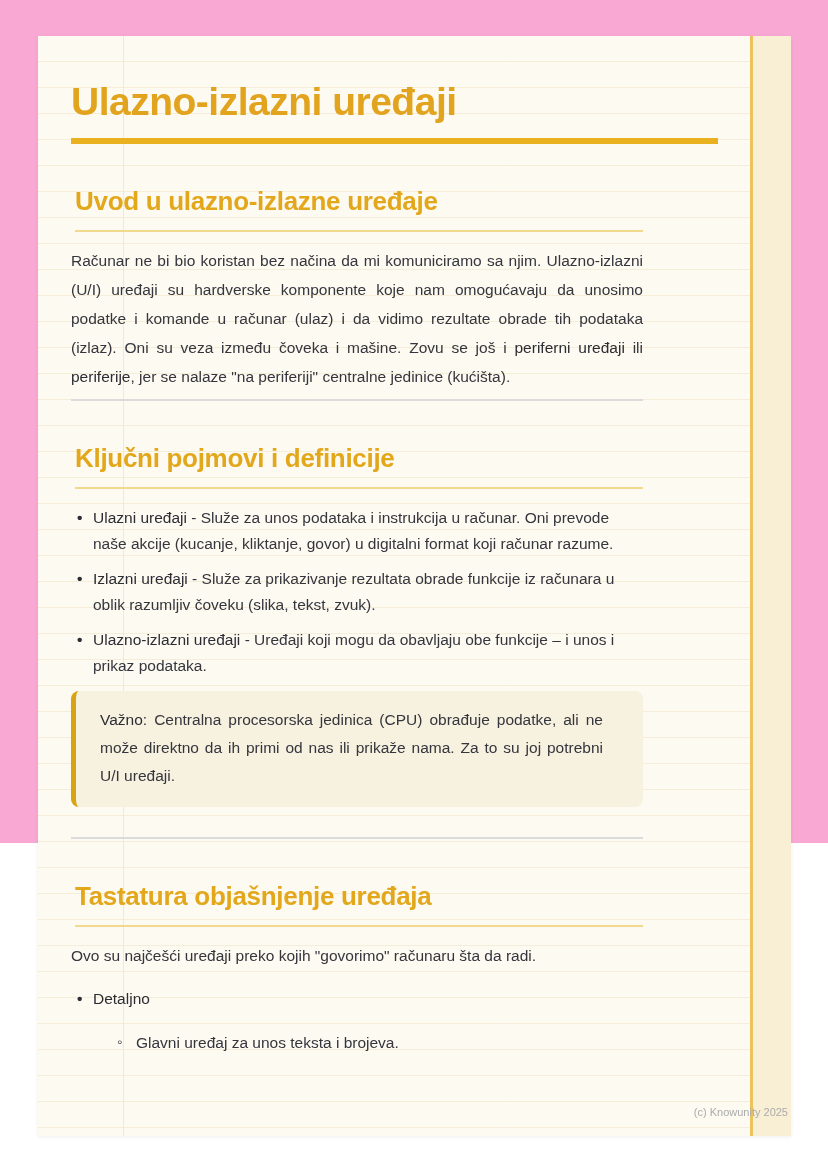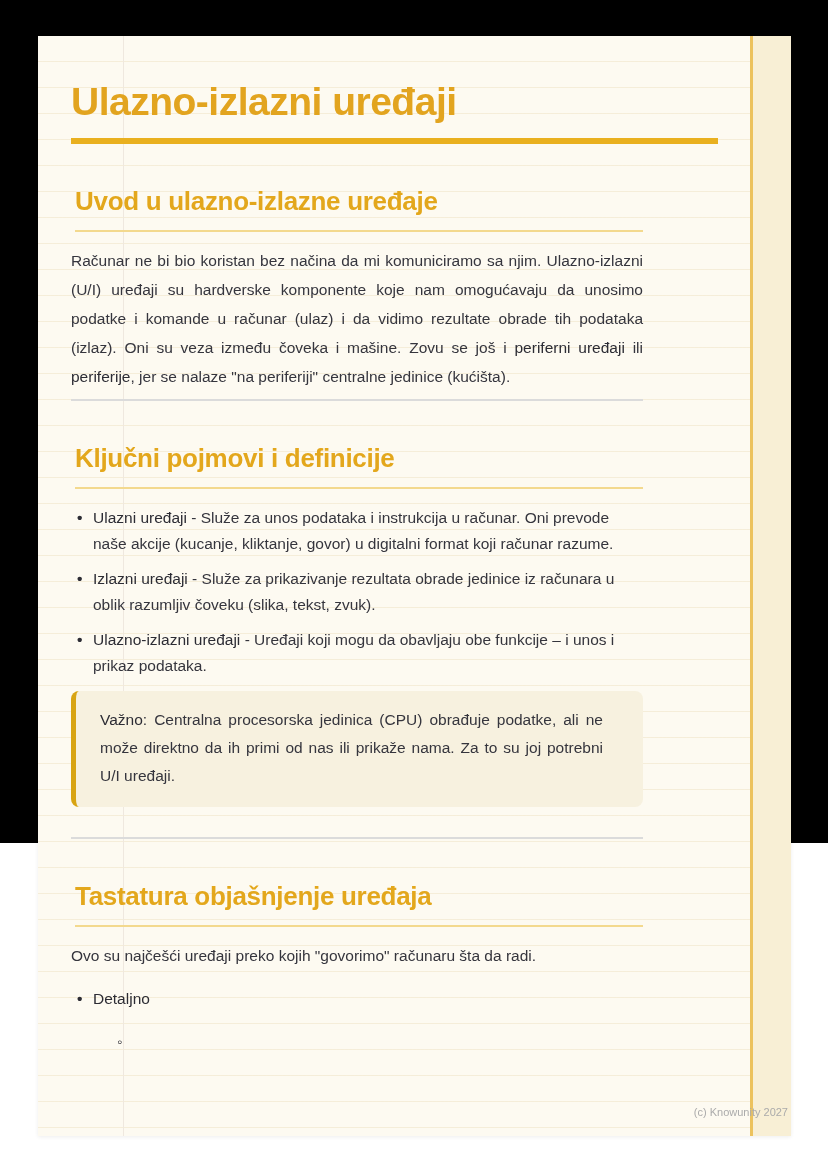--- a/index.html
+++ b/index.html
@@ -3,21 +3,21 @@
 <meta charset="utf-8">
 <style>
   * { box-sizing: border-box; }
   html, body {
     margin: 0; padding: 0;
     width: 828px; height: 1171px;
     background: #ffffff;
     font-family: "Liberation Sans", "DejaVu Sans", sans-serif;
     overflow: hidden;
   }
-  .canvas { position: relative; width: 828px; height: 843px; background:#000000; }
+  .canvas { position: relative; width: 828px; height: 843px; background:#f9a8d4; }
 
   .page {
     position: absolute;
     left: 38px; top: 36px;
     width: 753px; height: 1100px;
     background-color: #FDFAF1;
     background-image:
       repeating-linear-gradient(to bottom, rgba(236,222,188,0.0) 0px, rgba(236,222,188,0.0) 25px, rgba(236,222,188,0.45) 25px, rgba(236,222,188,0.45) 26px);
     box-shadow: 0 1px 4px rgba(0,0,0,0.07);
   }
@@ -141,39 +141,39 @@
       <div class="content">
 
         <h2>Uvod u ulazno-izlazne uređaje</h2>
         <p class="body just"><span>Računar ne bi bio koristan bez načina da mi komuniciramo sa njim. Ulazno-izlazni (U/I) uređaji su hardverske komponente koje nam omogućavaju da unosimo podatke i komande u računar (ulaz) i da vidimo rezultate obrade tih podataka (izlaz). Oni su veza između čoveka i mašine. Zovu se još i </span><strong>periferni uređaji</strong><span> ili </span><strong>periferije</strong><span>, jer se nalaze "na periferiji" centralne jedinice (kućišta).</span></p>
 
         <hr class="divider">
 
         <h2>Ključni pojmovi i definicije</h2>
         <ul class="l1">
           <li><span class="bullet">•</span><strong>Ulazni uređaji</strong><span> - Služe za unos podataka i instrukcija u računar. Oni prevode naše akcije (kucanje, kliktanje, govor) u digitalni format koji računar razume.</span></li>
-          <li><span class="bullet">•</span><strong>Izlazni uređaji</strong><span> - Služe za prikazivanje rezultata obrade jedinice iz računara u oblik razumljiv čoveku (slika, tekst, zvuk).</span></li>
+          <li><span class="bullet">•</span><strong>Izlazni uređaji</strong><span> - Služe za prikazivanje rezultata obrade funkcije iz računara u oblik razumljiv čoveku (slika, tekst, zvuk).</span></li>
           <li><span class="bullet">•</span><strong>Ulazno-izlazni uređaji</strong><span> - Uređaji koji mogu da obavljaju obe funkcije – i unos i prikaz podataka.</span></li>
         </ul>
 
         <div class="callout">
           <p><strong>Važno</strong><span>: Centralna procesorska jedinica (CPU) obrađuje podatke, ali ne može direktno da ih primi od nas ili prikaže nama. Za to su joj potrebni U/I uređaji.</span></p>
         </div>
 
         <hr class="divider d2">
 
         <h2>Tastatura objašnjenje uređaja</h2>
         <p class="body">Ovo su najčešći uređaji preko kojih "govorimo" računaru šta da radi.</p>
 
         <ul class="l1">
           <li><span class="bullet">•</span><strong>Detaljno</strong>
             <ul class="l2">
-              <li><span class="bullet">◦</span></li>
+              <li><span class="bullet">◦</span><span>Glavni uređaj za unos teksta i brojeva.</span></li>
             </ul>
           </li>
         </ul>
 
       </div>
     </div>
 
-    <div class="footer">(c) Knowunity 2027</div>
+    <div class="footer">(c) Knowunity 2025</div>
   </div>
 </div>
 
 </body></html>

